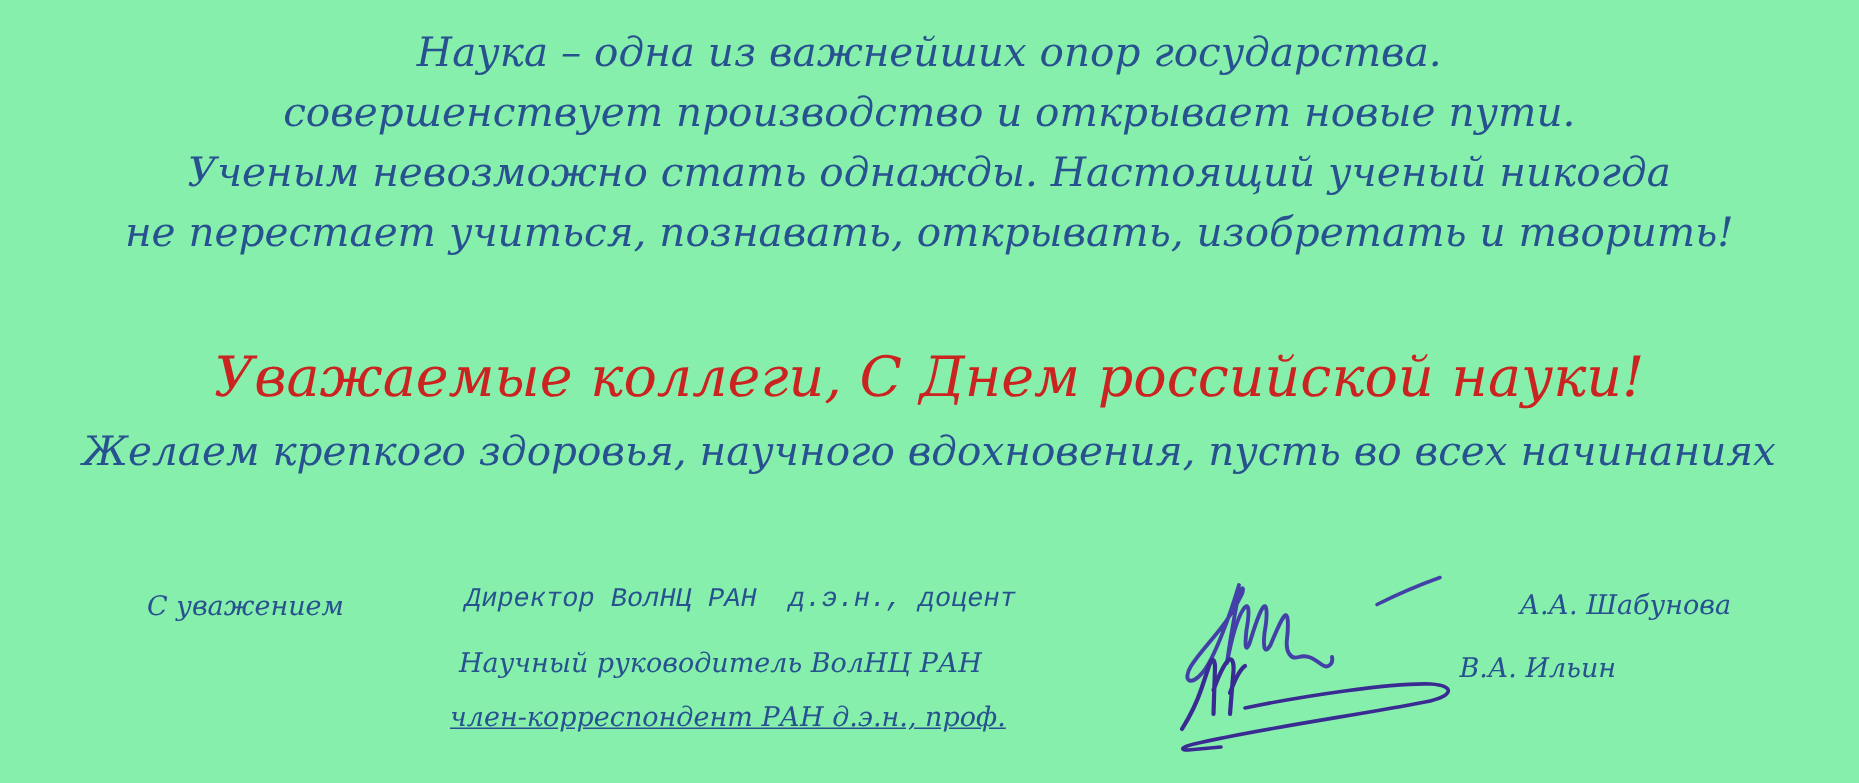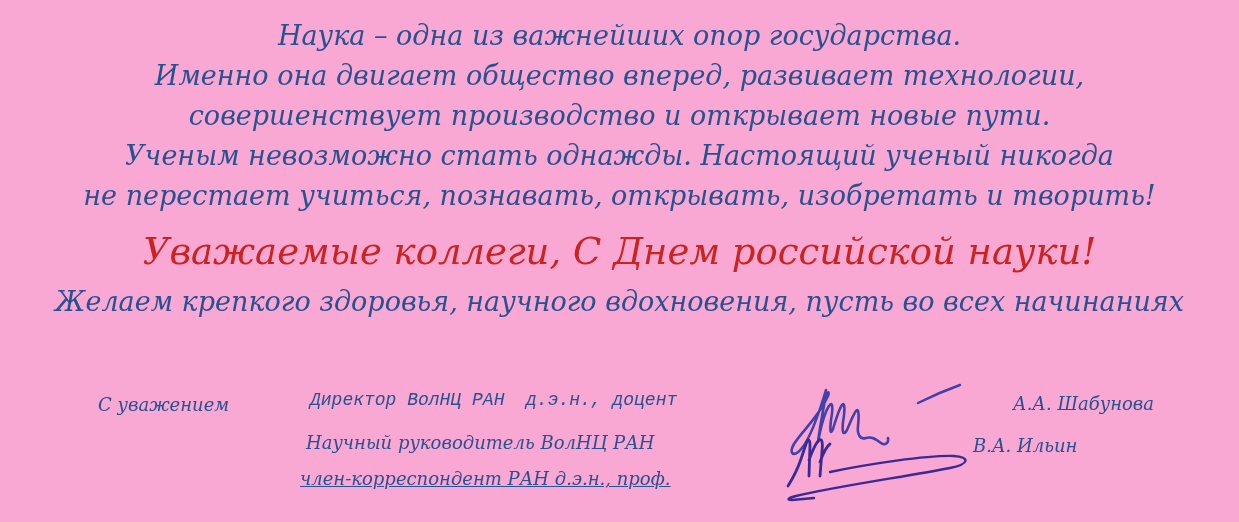--- a/index.html
+++ b/index.html
@@ -1,21 +1,21 @@
 <!DOCTYPE html>
 <html><head>
 <meta charset="utf-8">
 <style>
   * { margin: 0; padding: 0; box-sizing: border-box; }
   html, body { background: #ffffff; }
   .card {
     position: relative;
     width: 1239px;
     height: 522px;
-    background: #f9a8d4;
+    background: #86efac;
     overflow: hidden;
     font-family: "DejaVu Serif", serif;
     font-style: italic;
   }
   .intro {
     position: absolute;
     top: 16px;
     left: 0;
     right: 0;
     text-align: center;
@@ -66,21 +66,20 @@
     height: 140px;
   }
 </style>
 </head>
 <body>
 
 <div class="card">
 
   <div class="intro">
     <div>Наука – одна из важнейших опор государства.</div>
-    <div>Именно она двигает общество вперед, развивает технологии,</div>
     <div>совершенствует производство и открывает новые пути.</div>
     <div>Ученым невозможно стать однажды. Настоящий ученый никогда</div>
     <div>не перестает учиться, познавать, открывать, изобретать и творить!</div>
   </div>
 
   <div class="greeting">Уважаемые коллеги, С Днем российской науки!</div>
 
   <div class="wish">
     <div>Желаем крепкого здоровья, научного вдохновения, пусть во всех начинаниях</div>
   </div>

